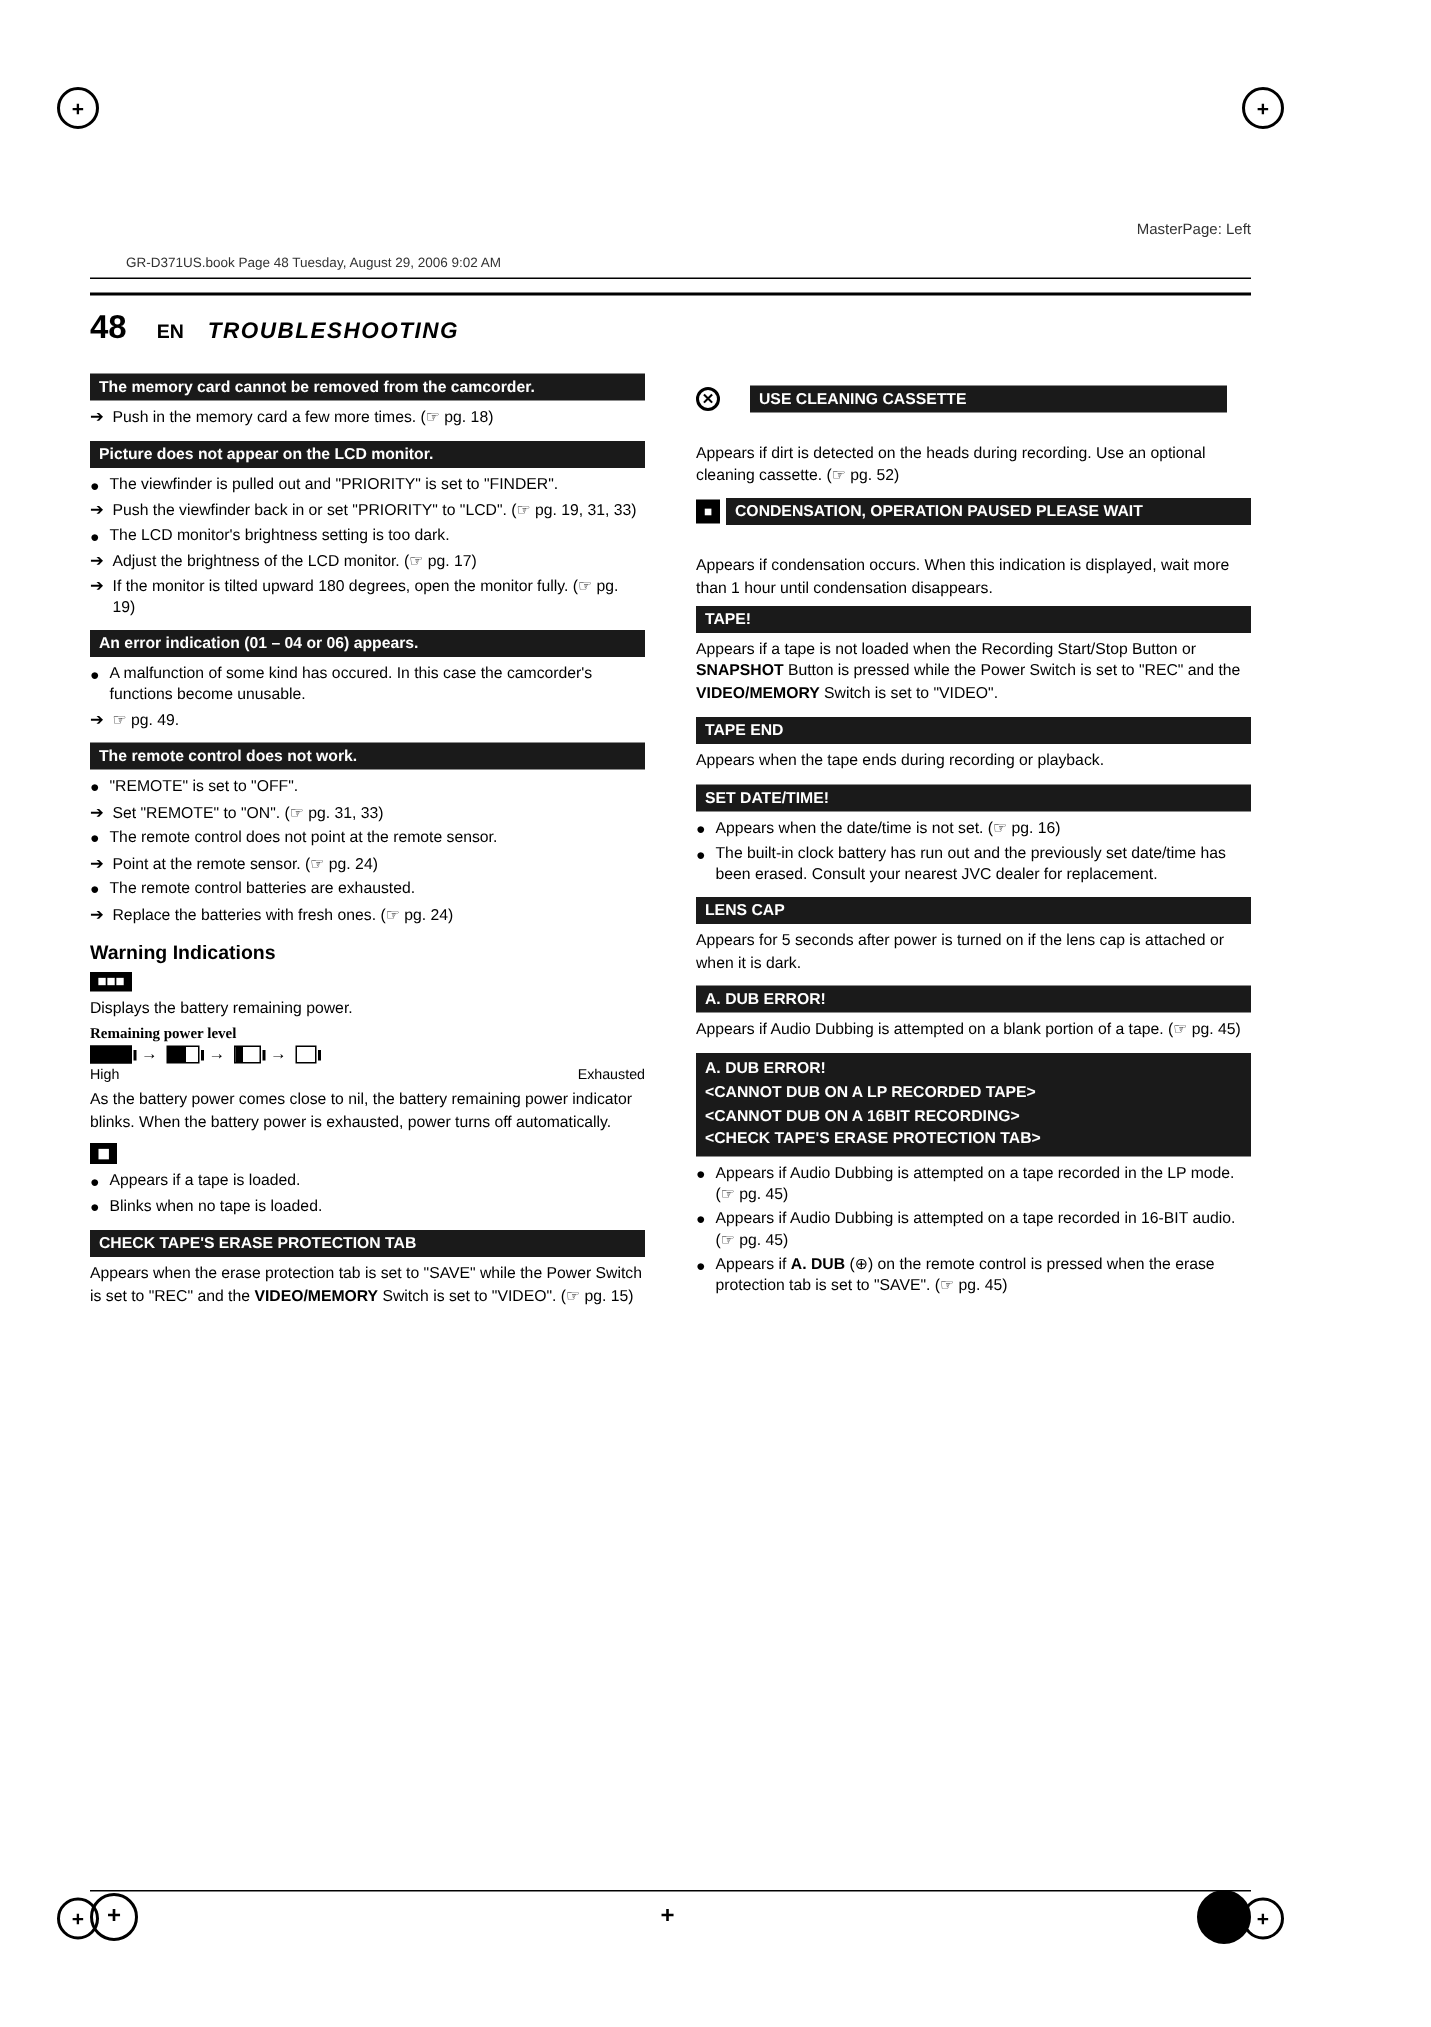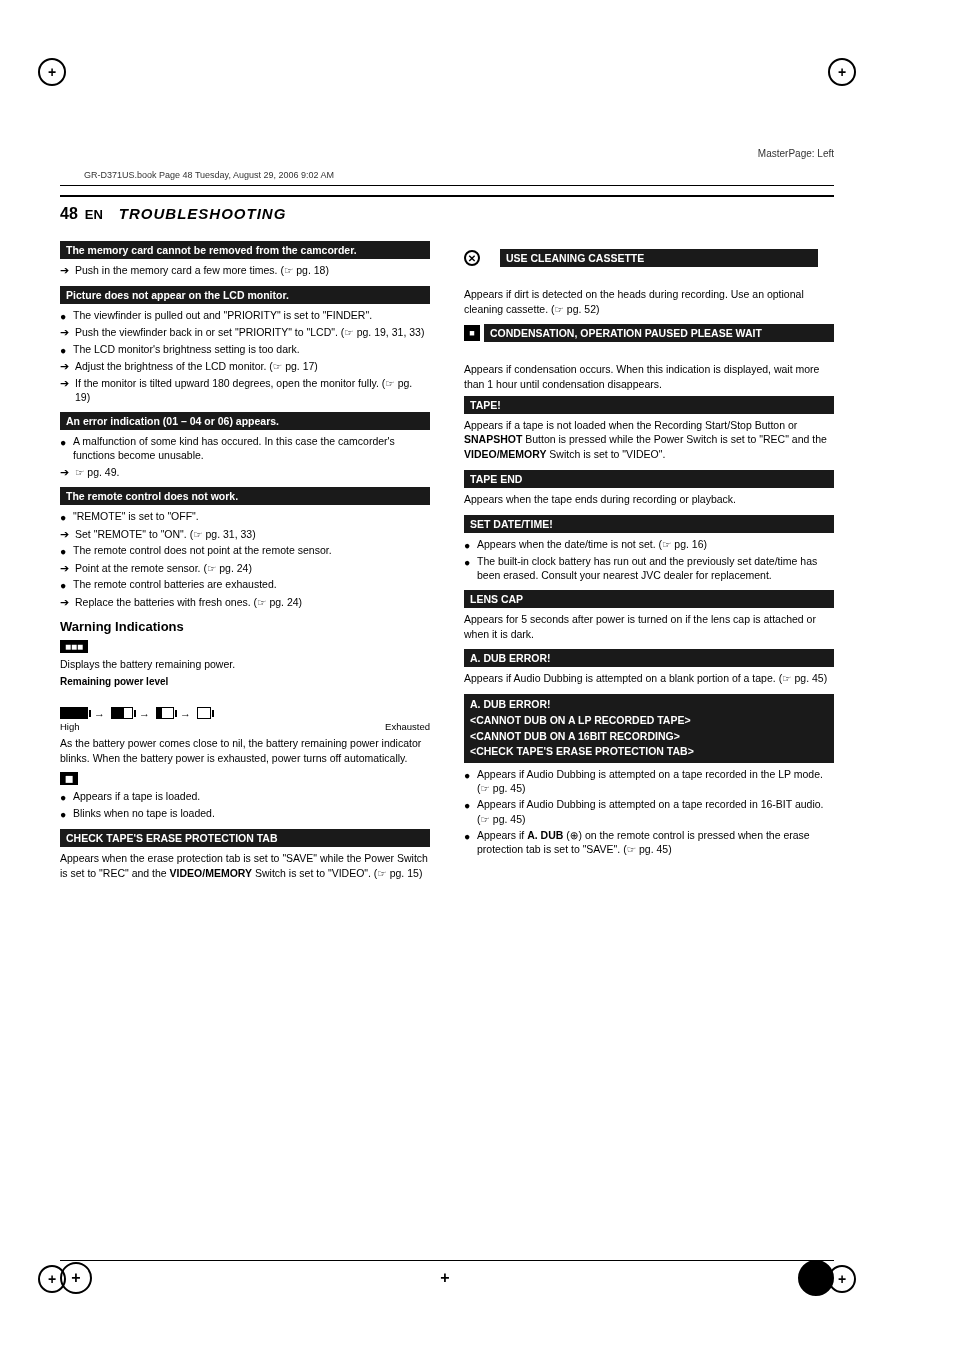--- a/index.html
+++ b/index.html
@@ -79,23 +79,23 @@
       bottom: 100px;
     }
 
     
     .page-title-row {
       display: flex;
       align-items: baseline;
       margin-bottom: 10px;
     }
     .page-number {
-      font-size: 16px;
-      font-weight: bold;
-      margin-right: 7px;
+      font-size: 22px;
+      font-weight: bold;
+      margin-right: 20px;
     }
     .page-en {
       font-size: 13px;
       font-weight: bold;
       margin-right: 16px;
     }
     .page-section-title {
       font-size: 15px;
       font-weight: bold;
       font-style: italic;
@@ -159,21 +159,22 @@
     .battery-section {
       margin-bottom: 6px;
     }
 
     .remaining-power-row {
       display: flex;
       align-items: center;
       justify-content: space-between;
       font-size: 10px;
       font-weight: bold;
-      margin-bottom: 20px;
+      margin-bottom: 2px;
+      font-family: Liberation Serif, serif;
     }
 
     .battery-levels {
       display: flex;
       align-items: center;
       gap: 4px;
       margin-bottom: 2px;
       font-size: 10px;
     }
 

